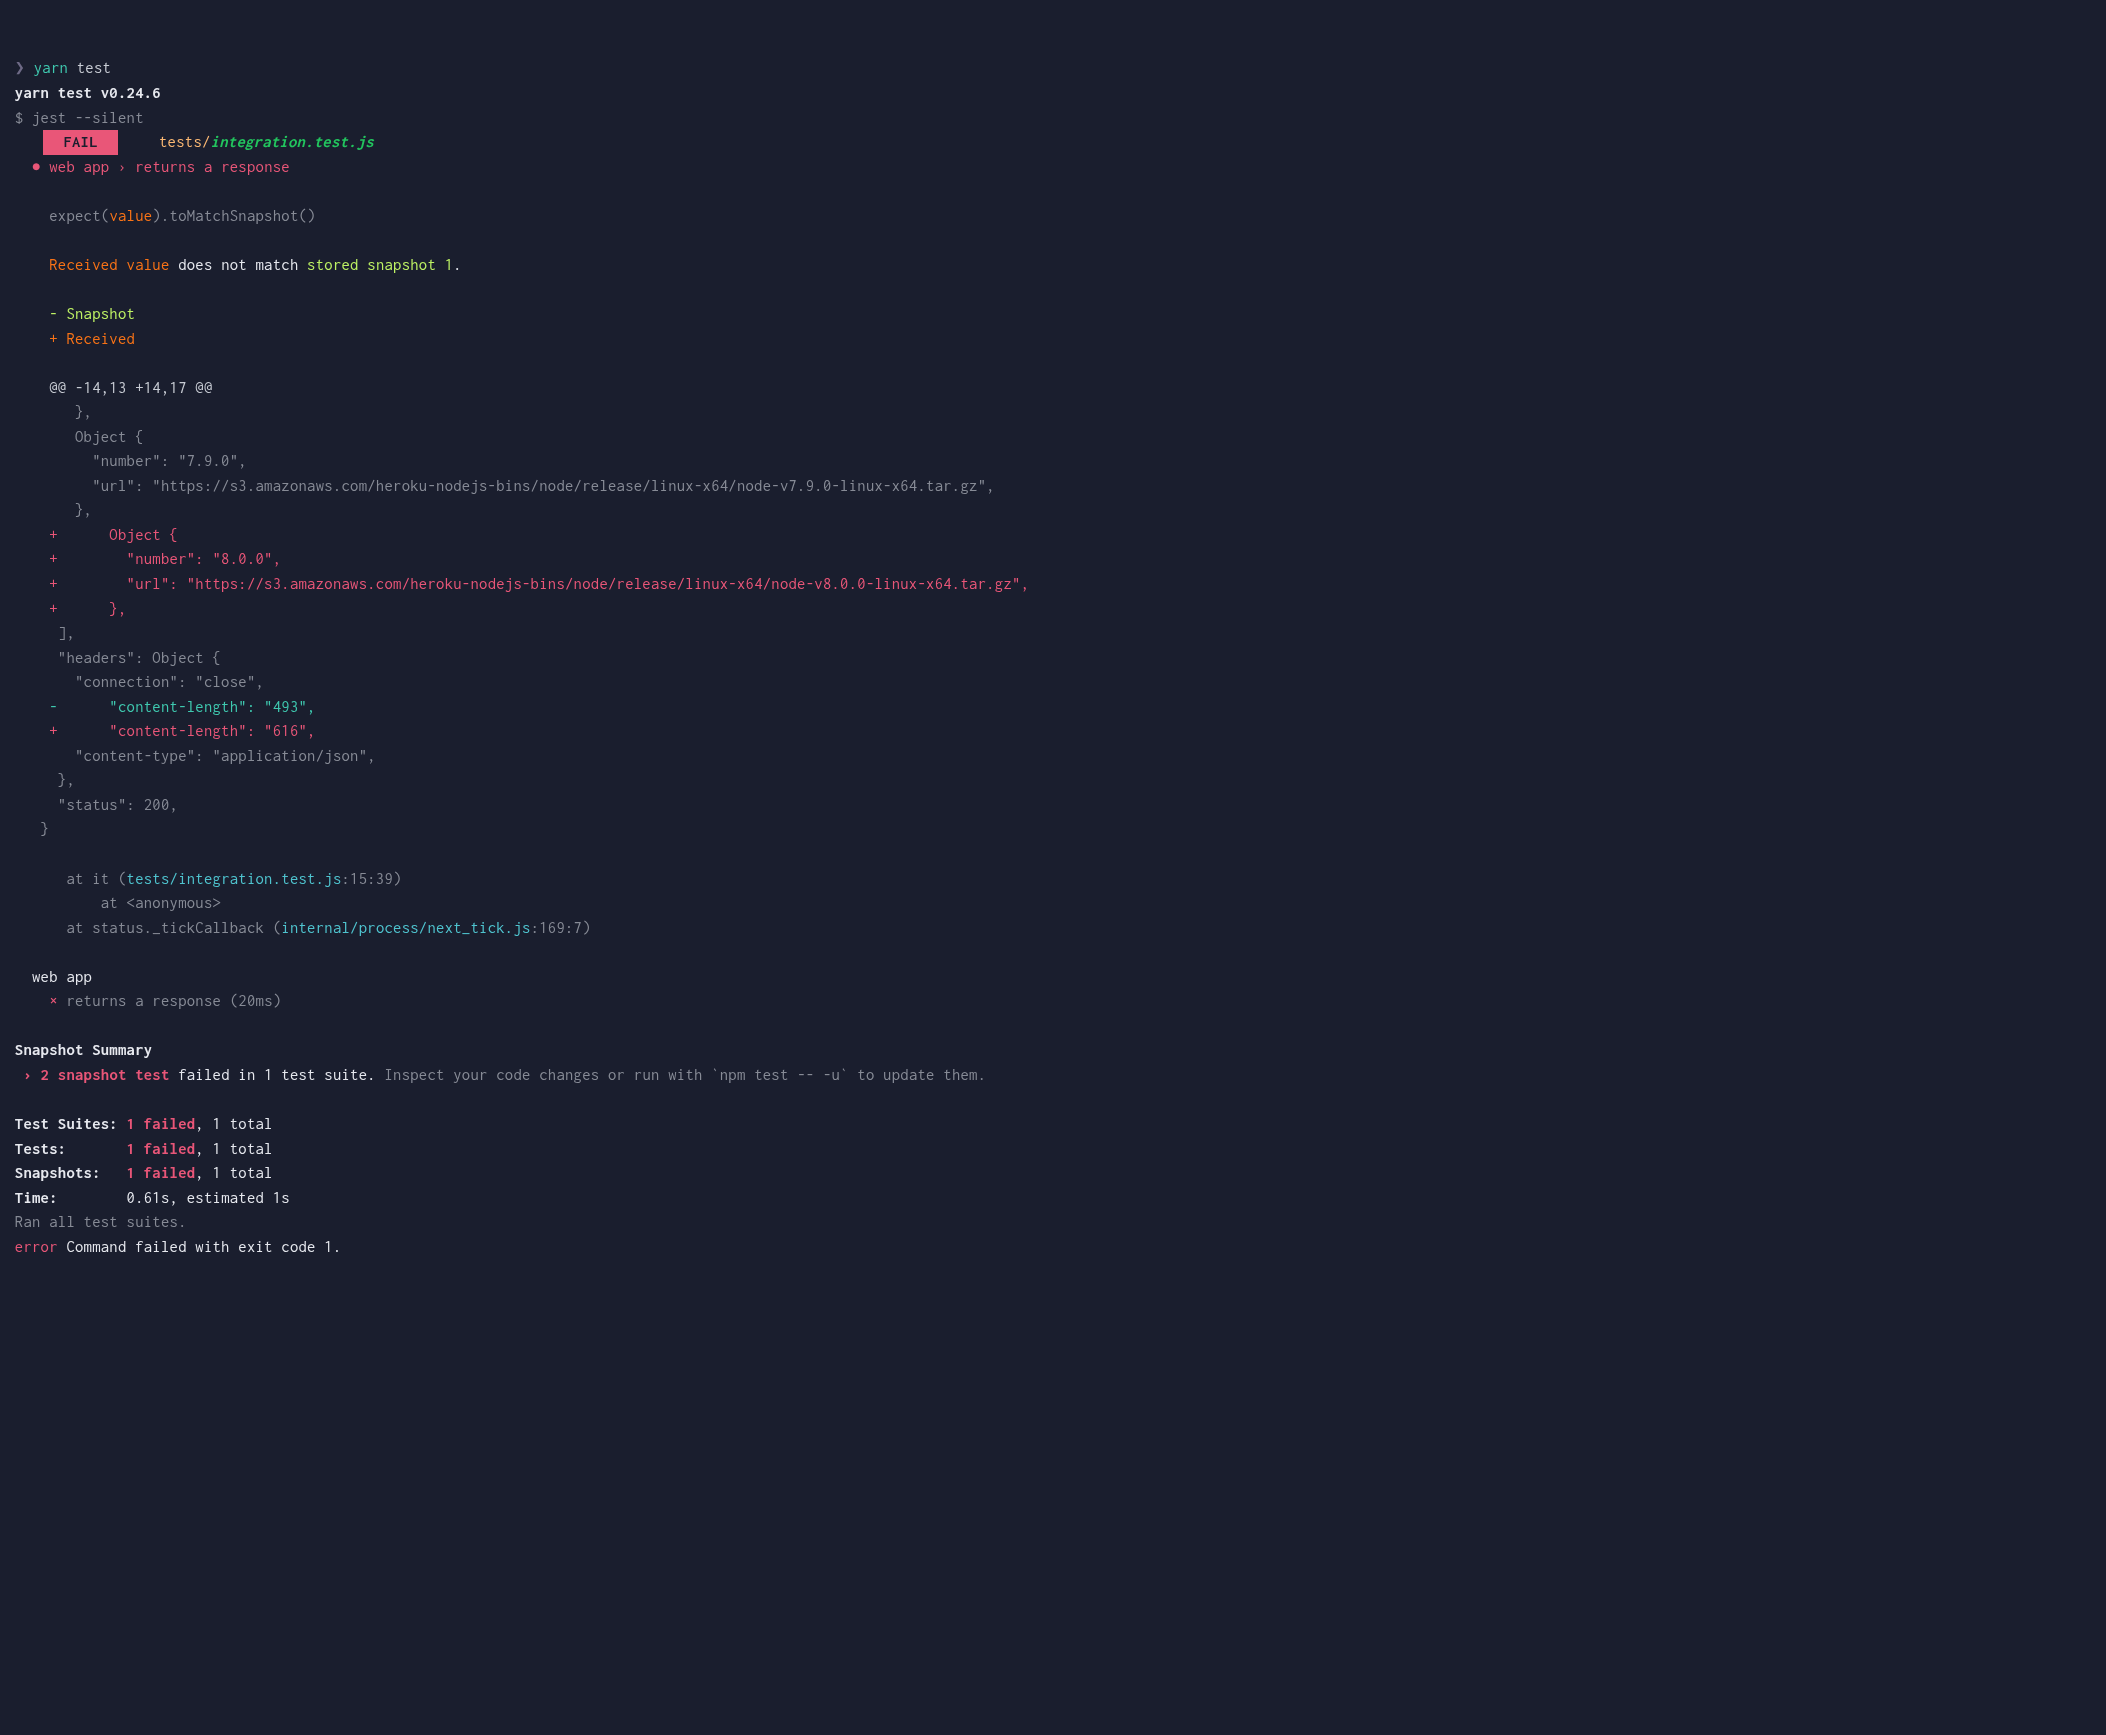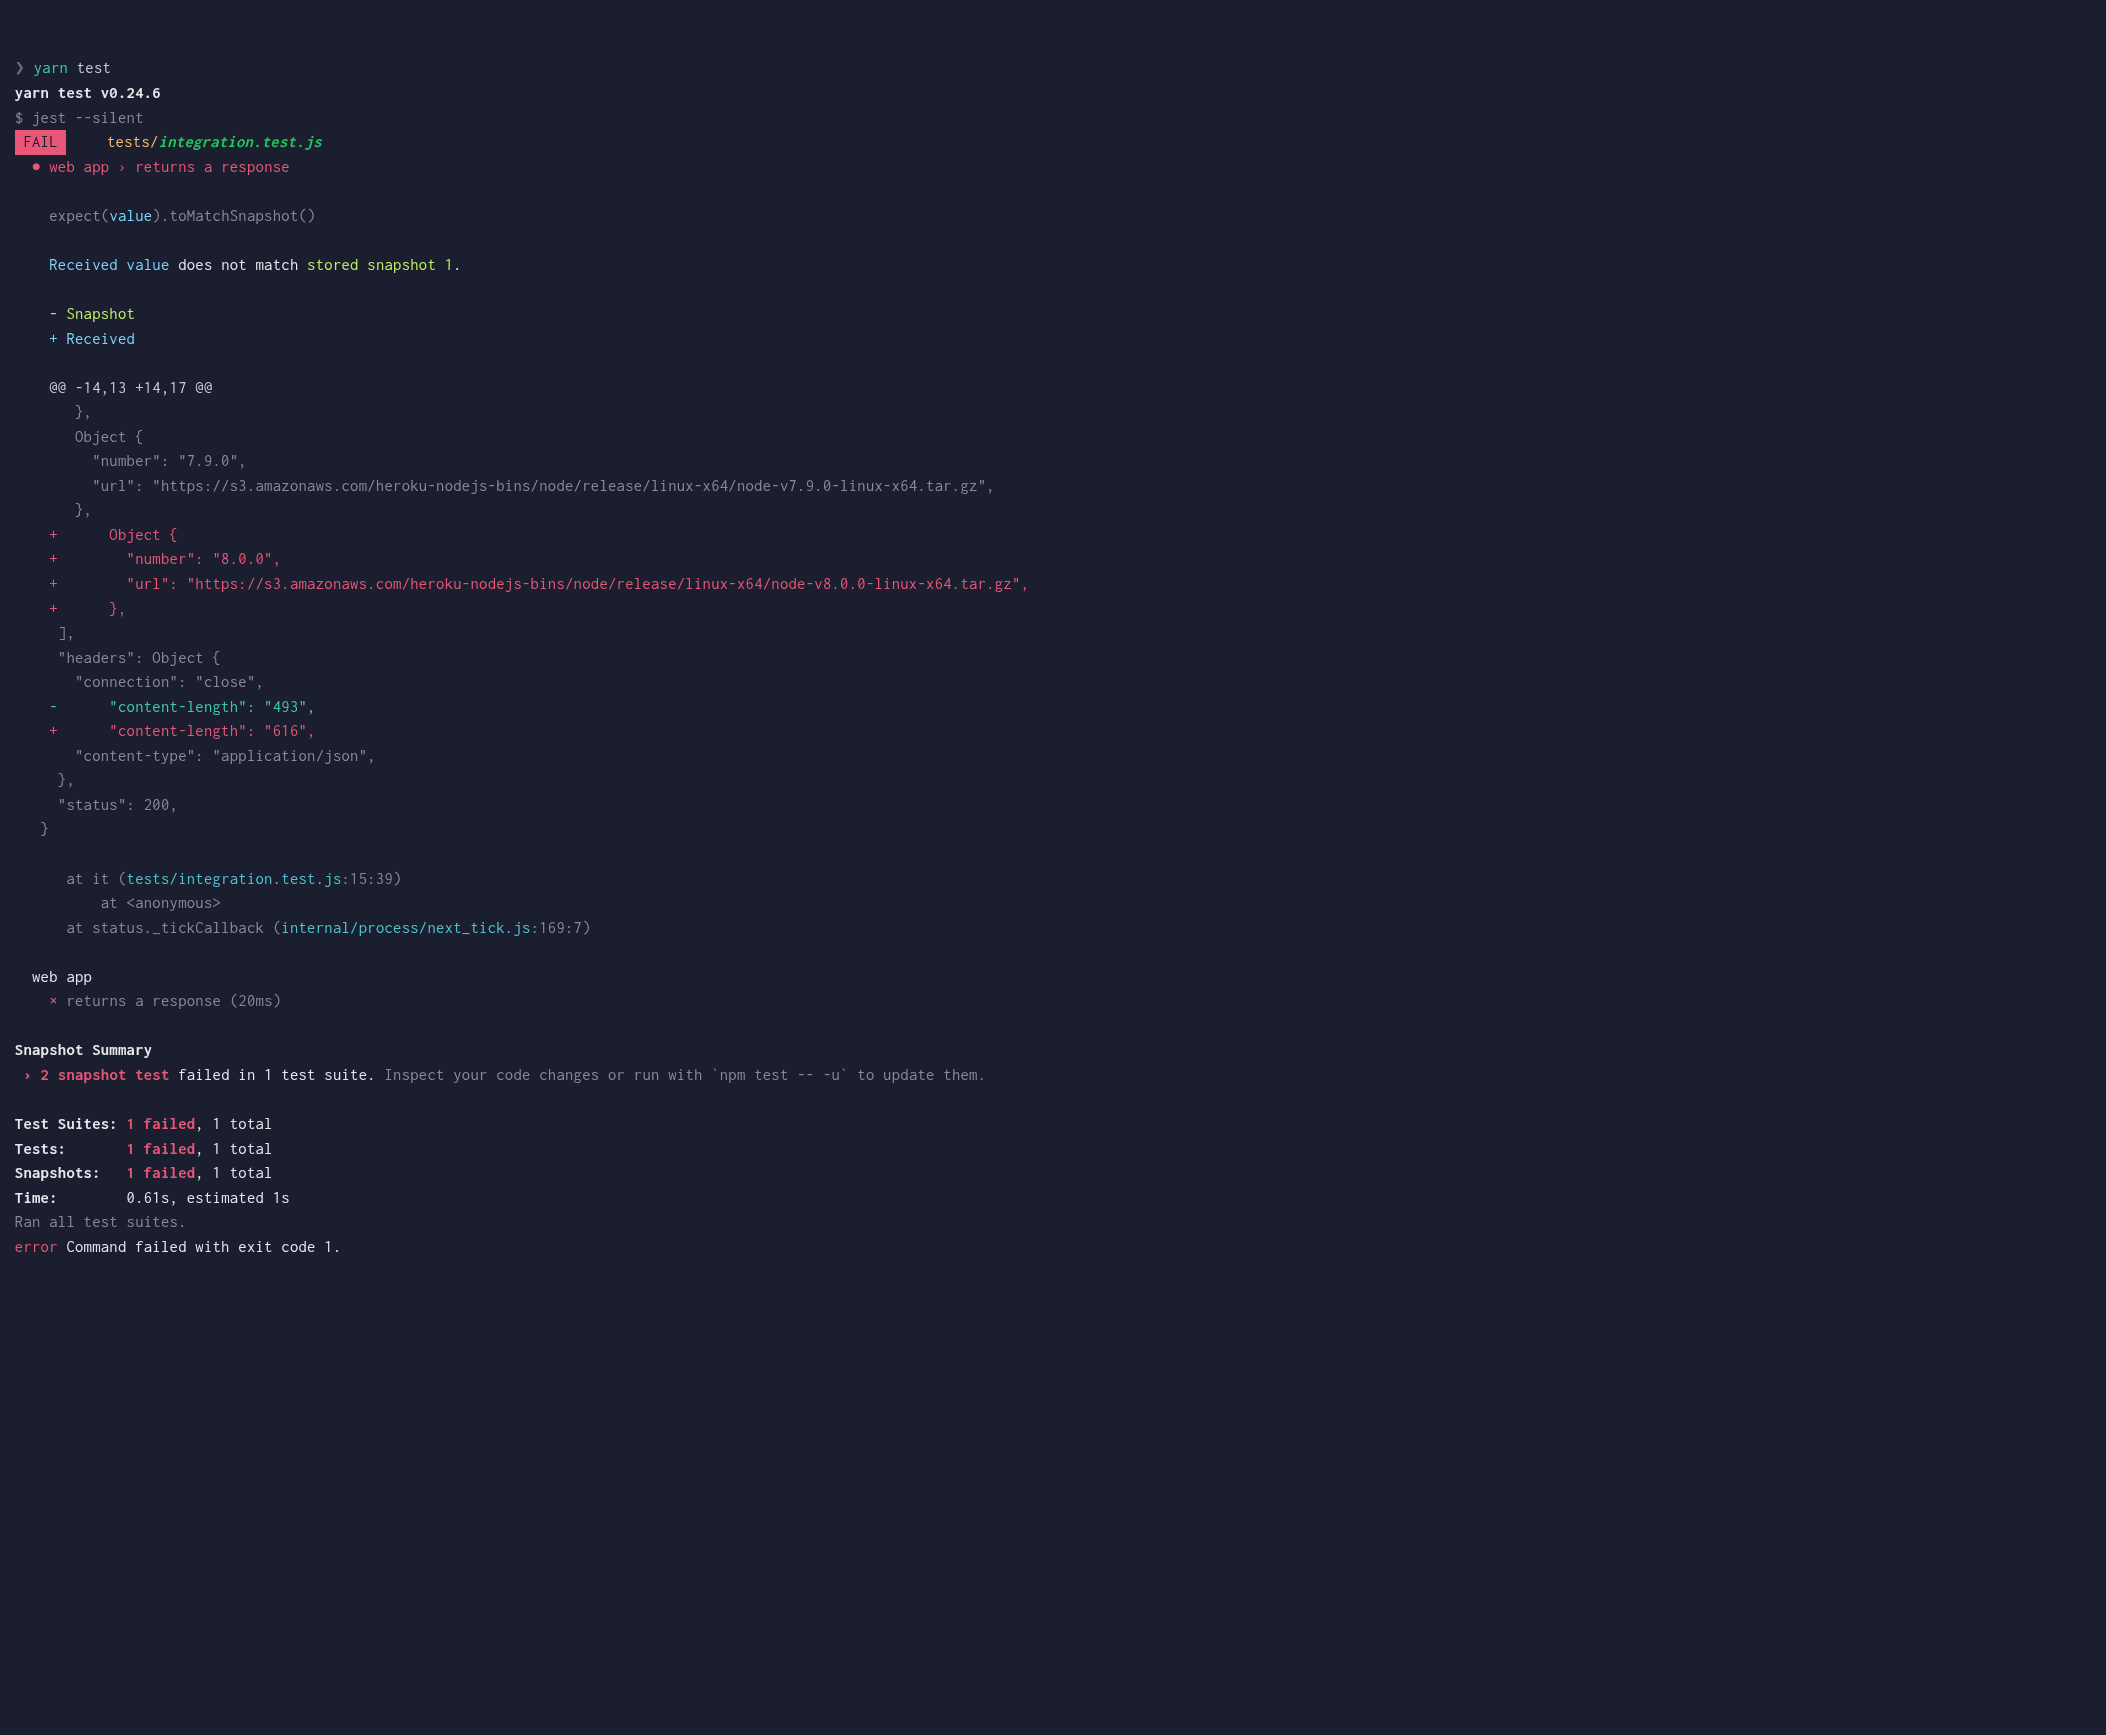--- a/index.html
+++ b/index.html
@@ -14,30 +14,31 @@
       letter-spacing: 0.3px;
     }
     .prompt-arrow { color: #6e6a86; font-weight: bold; }
     .cmd-name { color: #3fc9b0; }
     .cmd-arg { color: #c8ccd4; }
     .bold-white { color: #e7e9ef; font-weight: bold; }
     .dim { color: #878b96; }
     .fail-badge {
       background: #e95678;
       color: #1a1e2e;
-      font-weight: normal;
-      padding: 0 0;
+      font-weight: bold;
+      padding: 0 12px;
       display: inline-block;
+      margin-left: 28px;
     }
     .path-dim { color: #fdba74; margin-left: 32px; }
     .path-file { color: #22c55e; font-weight: bold; font-style: italic; }
     .red-bullet { color: #e95678; }
     .test-title { color: #e95678; font-weight: normal; }
     .gray { color: #878b96; }
-    .value-red { color: #7dd3fc; }
+    .value-red { color: #f97316; }
     .snapshot-green { color: #bef264; margin-top: 20px; }
     .diff-hunk { color: #c8ccd4; text-align: right; }
     .ctx { color: #878b96; }
     .plus { color: #e95678; }
     .minus { color: #3fc9b0; }
     .stack-loc { color: #4fc4cf; }
     .xmark { color: #e95678; }
     .white { color: #e7e9ef; }
     .red-bold { color: #e95678; font-weight: bold; }
     .summary-label { color: #e7e9ef; font-weight: bold; }

